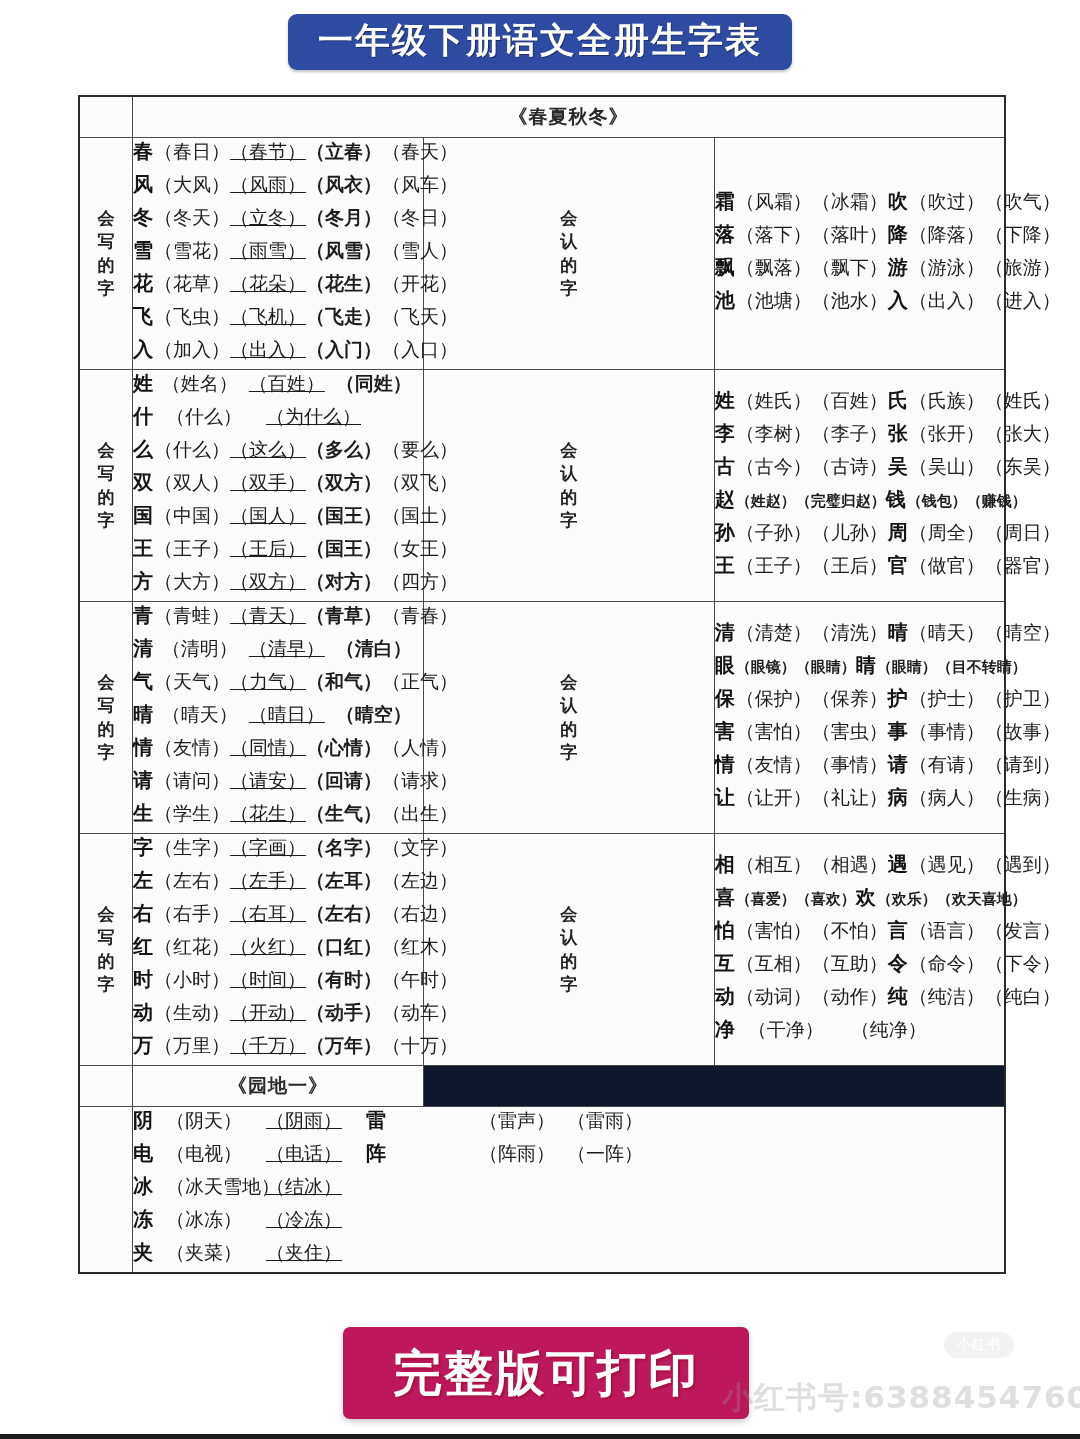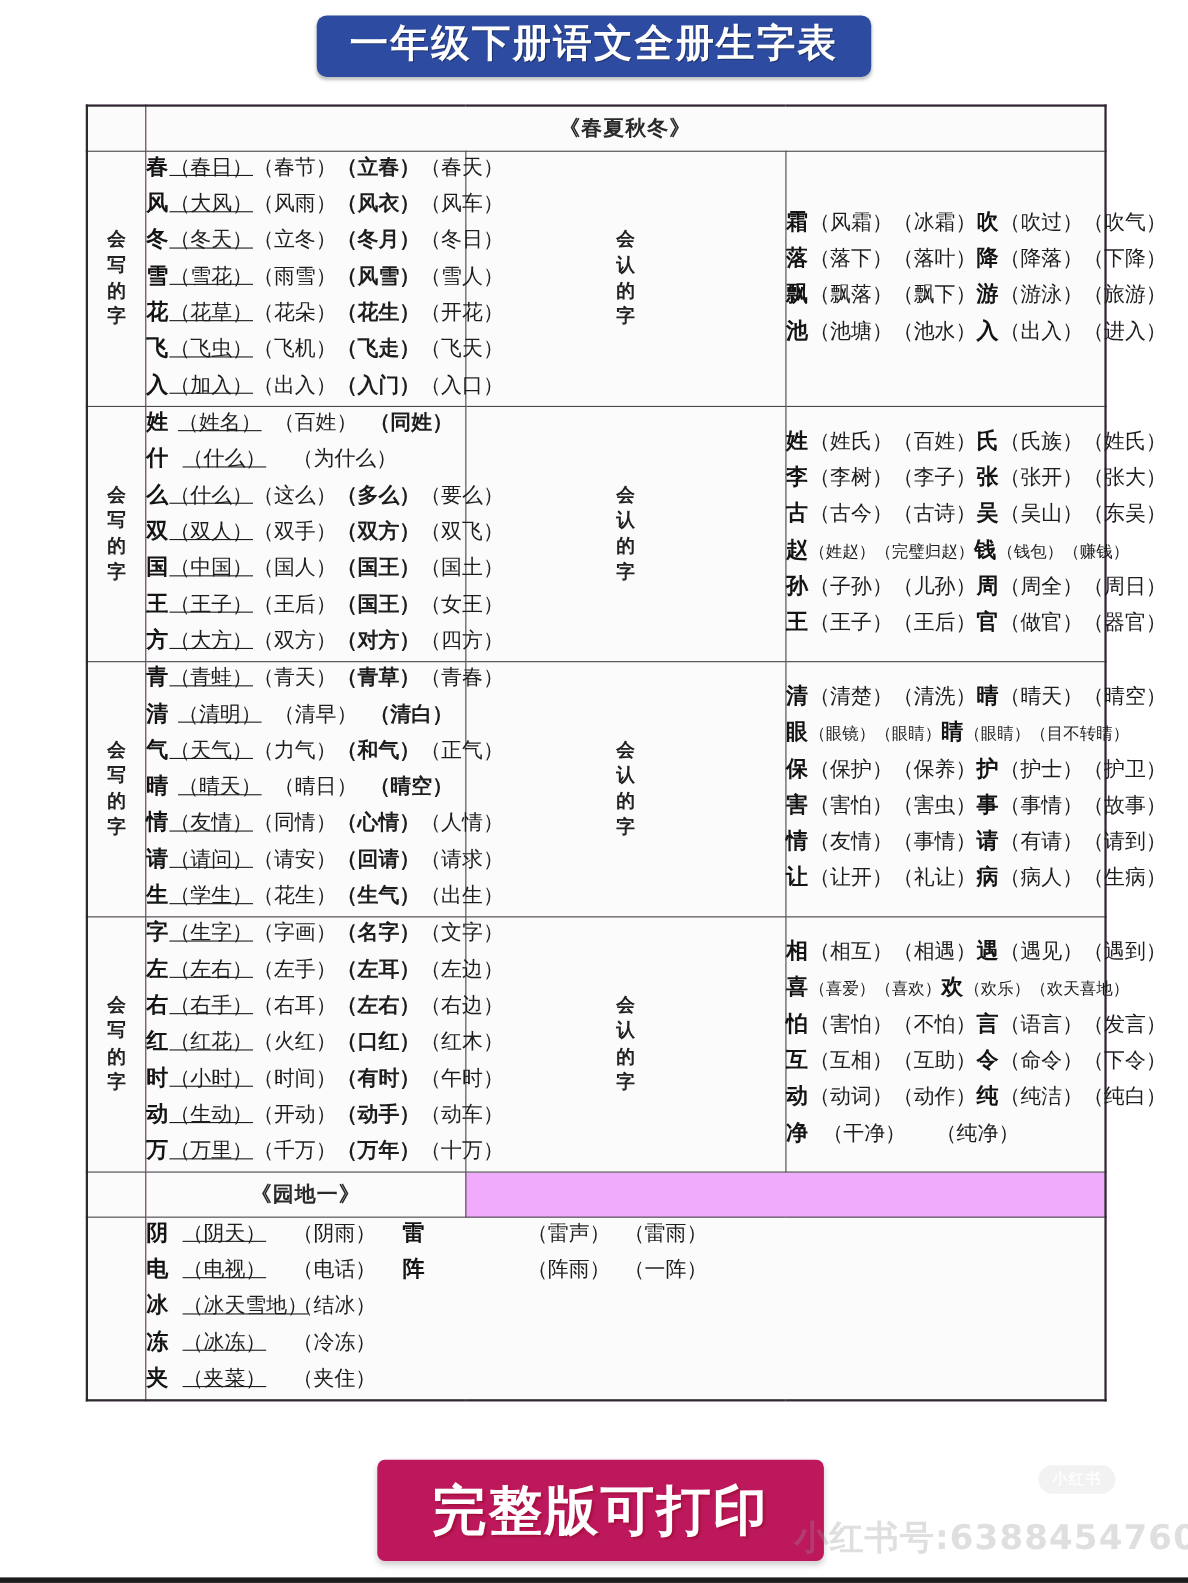--- a/index.html
+++ b/index.html
@@ -33,21 +33,21 @@
     white-space:nowrap;
   }
 
   
   .tbl{
     position:absolute;
     left:78px;top:95px;
     width:928px;
     border:2px solid #2b2b2b;
     border-collapse:collapse;
-    background:#f0abfc;
+    background:#0f172a;
     table-layout:fixed;
   }
   .tbl td{
     border:1px solid #4a4a4a;
     padding:0;
     vertical-align:middle;
     background:#fbfbfb;
   }
 
   
@@ -94,24 +94,24 @@
     font-weight:bold;
     color:#141414;
     font-family:"DejaVu Sans","Liberation Sans",sans-serif;
     margin-right:1px;
   }
   .wterm{
     font-size:19px;
     color:#1d1d1d;
     font-family:"DejaVu Sans","Liberation Sans",sans-serif;
   }
-  .wterm.small{font-size:15px;}
+  .wterm.small{font-size:15px;font-weight:bold;}
   .col-write .c0{width:32px;}
-  .col-write .c1{width:100px;text-decoration:underline;}
-  .col-write .c2{width:100px;}
+  .col-write .c1{width:100px;}
+  .col-write .c2{width:100px;text-decoration:underline;}
   .col-write .c3{width:100px;font-weight:bold;}
   .col-write .c4{width:100px;text-align:center;}
 
   
   .col-read .c0{width:32px;}
   .col-read .c1{width:103px;}
   .col-read .c2{width:100px;}
   .col-read .c3{width:32px;}
   .col-read .c4{width:100px;}
   .col-read .c5{width:100px;}

